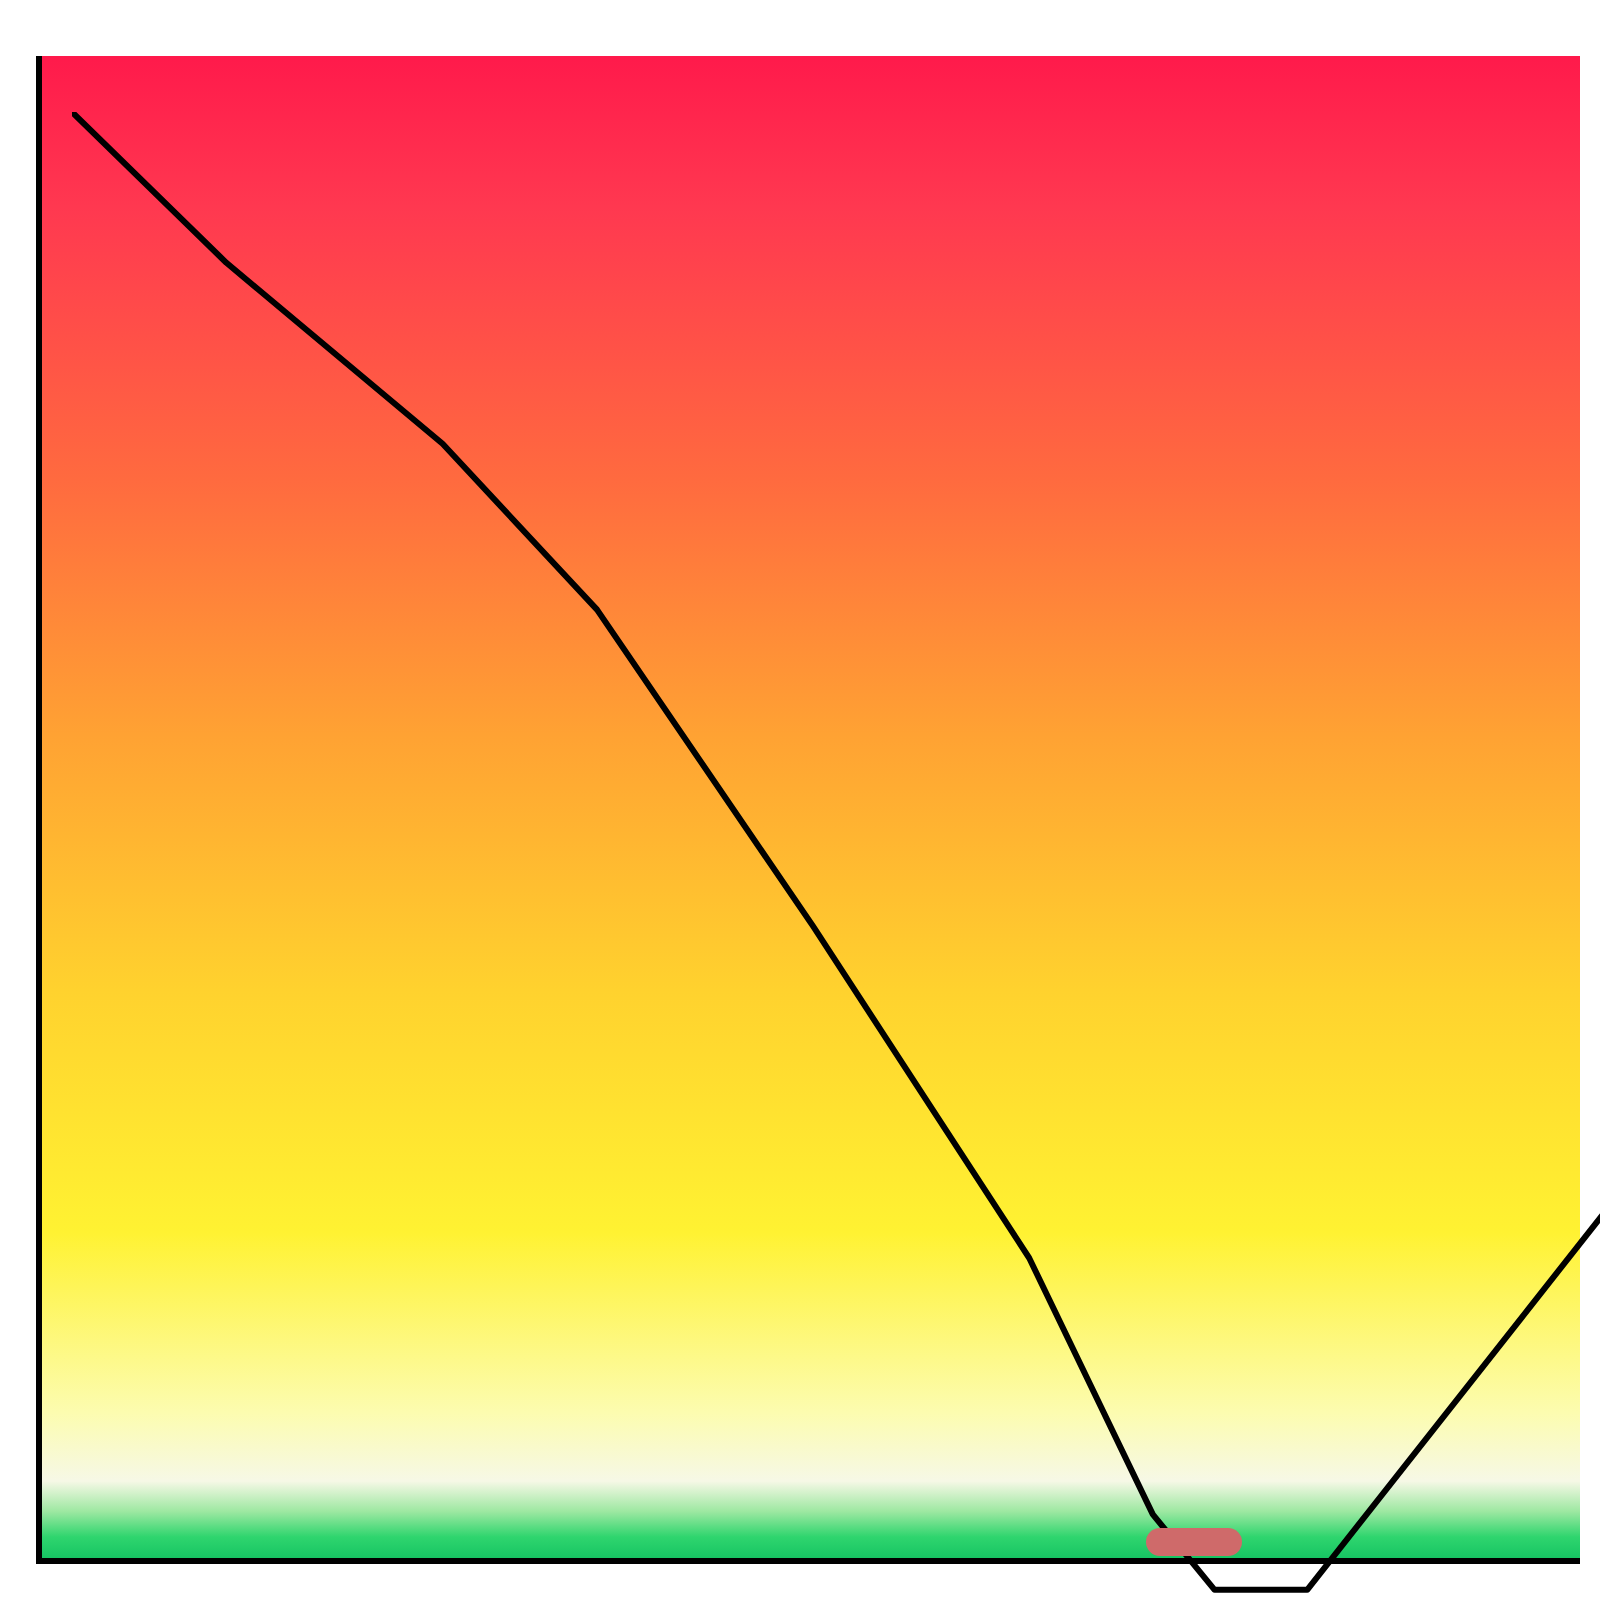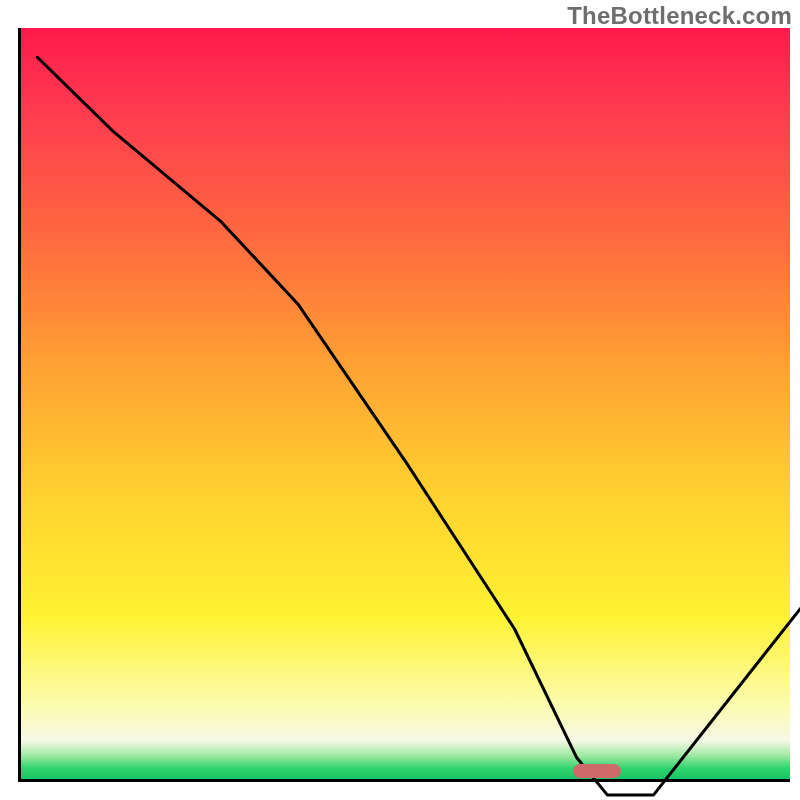--- a/index.html
+++ b/index.html
@@ -74,21 +74,20 @@
     border-radius: 7px;
     background: #cf6a6a;
     transform: translate(-50%, -50%);
   }
 </style>
 </head>
 <body>
 
 <div class="canvas">
 
-  <div class="watermark">TheBottleneck.com</div>
 
   <div class="plot-area">
     <div class="bg-gradient"></div>
 
     <svg class="overlay-svg" viewBox="0 0 772 754" preserveAspectRatio="none">
       <path fill="none" stroke="#000" stroke-width="3" stroke-linecap="round" stroke-linejoin="round" d="M0.0 0.0 L77.2 75.4 L185.3 165.9 L262.5 248.8 L370.6 407.2 L478.6 573.0 L540.4 701.2 L571.3 738.9 L617.6 738.9 L772.0 542.9"></path>
     </svg>
 
     <div class="marker" style="left: 579px; top: 742.69px; background: rgb(207, 106, 106);"></div>
   </div>

